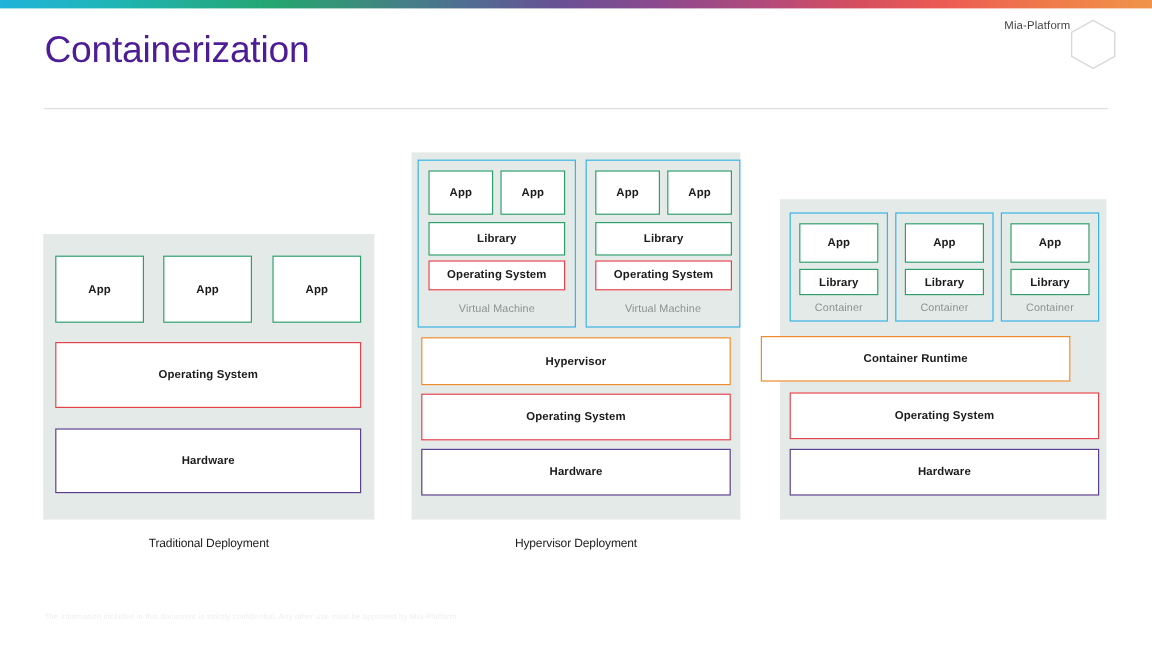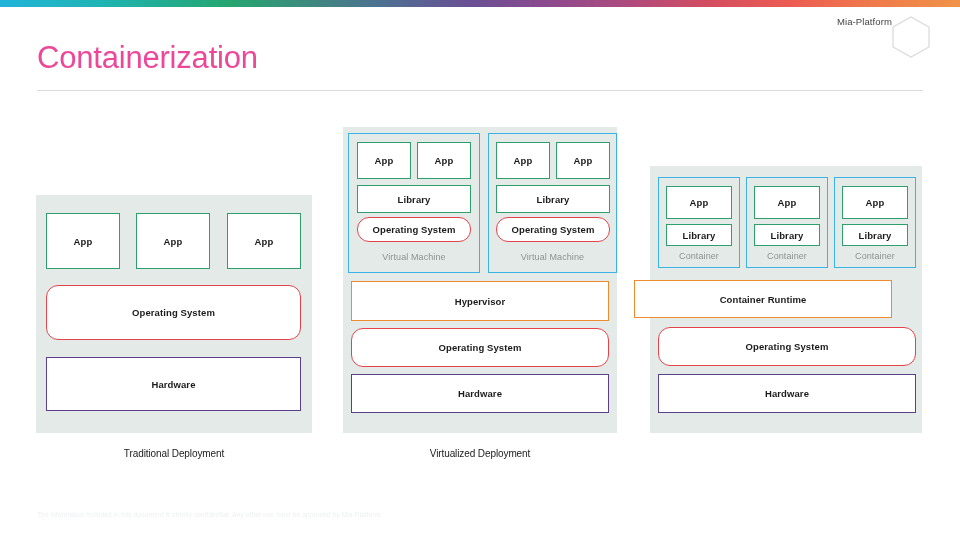--- a/index.html
+++ b/index.html
@@ -36,24 +36,24 @@
       #ec5b53 82%,
       #ef7a4a 91%,
       #f09449 100%
     );
   }
 
   
   .page-title {
     position: absolute;
     left: 37px;
-    top: 40px;
+    top: 24px;
     font-size: 31px;
     font-weight: 300;
-    color: #ec4899;
+    color: #4c1d95;
     letter-spacing: -0.2px;
     white-space: nowrap;
   }
 
   .brand-wrap {
     position: absolute;
     right: 30px;
     top: 16px;
     display: flex;
     align-items: flex-start;
@@ -115,21 +115,21 @@
     justify-content: center;
     font-size: 9.5px;
     font-weight: 700;
     color: #1b1b1b;
     text-align: center;
     letter-spacing: 0.1px;
   }
 
   .b-app      { border-color: #2e9e6b; }
   .b-library  { border-color: #2e9e6b; }
-  .b-os       { border-color: #e4434b; border-radius: 12px; }
+  .b-os       { border-color: #e4434b; }
   .b-hw       { border-color: #5a3f8c; }
   .b-hyper    { border-color: #ed8b2e; }
   .b-runtime  { border-color: #ed8b2e; }
 
   
   .group {
     position: absolute;
     background: transparent;
     border: 1px solid #3bb4e5;
   }
@@ -288,16 +288,16 @@
     <div class="box b-app" id="c3-app">App</div>
     <div class="box b-library" id="c3-lib">Library</div>
     <div class="group-label" id="c3-label">Container</div>
 
     <div class="box b-runtime" id="c-runtime">Container Runtime</div>
     <div class="box b-os" id="c-os">Operating System</div>
     <div class="box b-hw" id="c-hw">Hardware</div>
   </div>
 
   <div class="caption" id="cap-traditional">Traditional Deployment</div>
-  <div class="caption" id="cap-virtualized">Virtualized Deployment</div>
+  <div class="caption" id="cap-virtualized">Hypervisor Deployment</div>
 </div>
 
 <div class="footer-note">The information included in this document is strictly confidential. Any other use must be approved by Mia-Platform.</div>
 
 </body></html>

